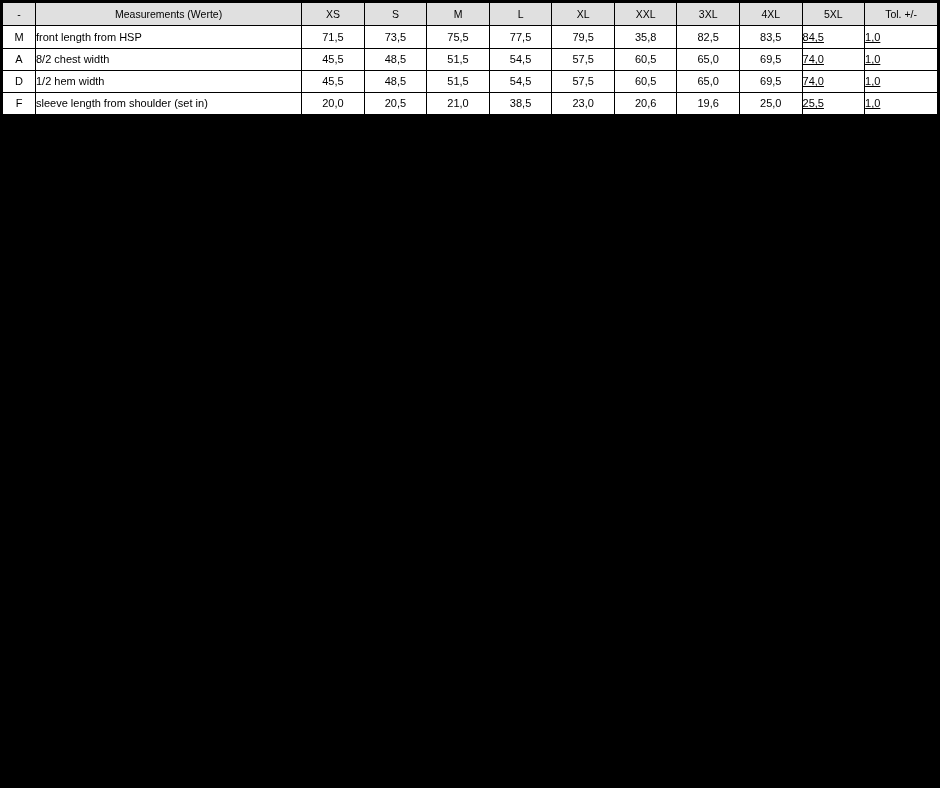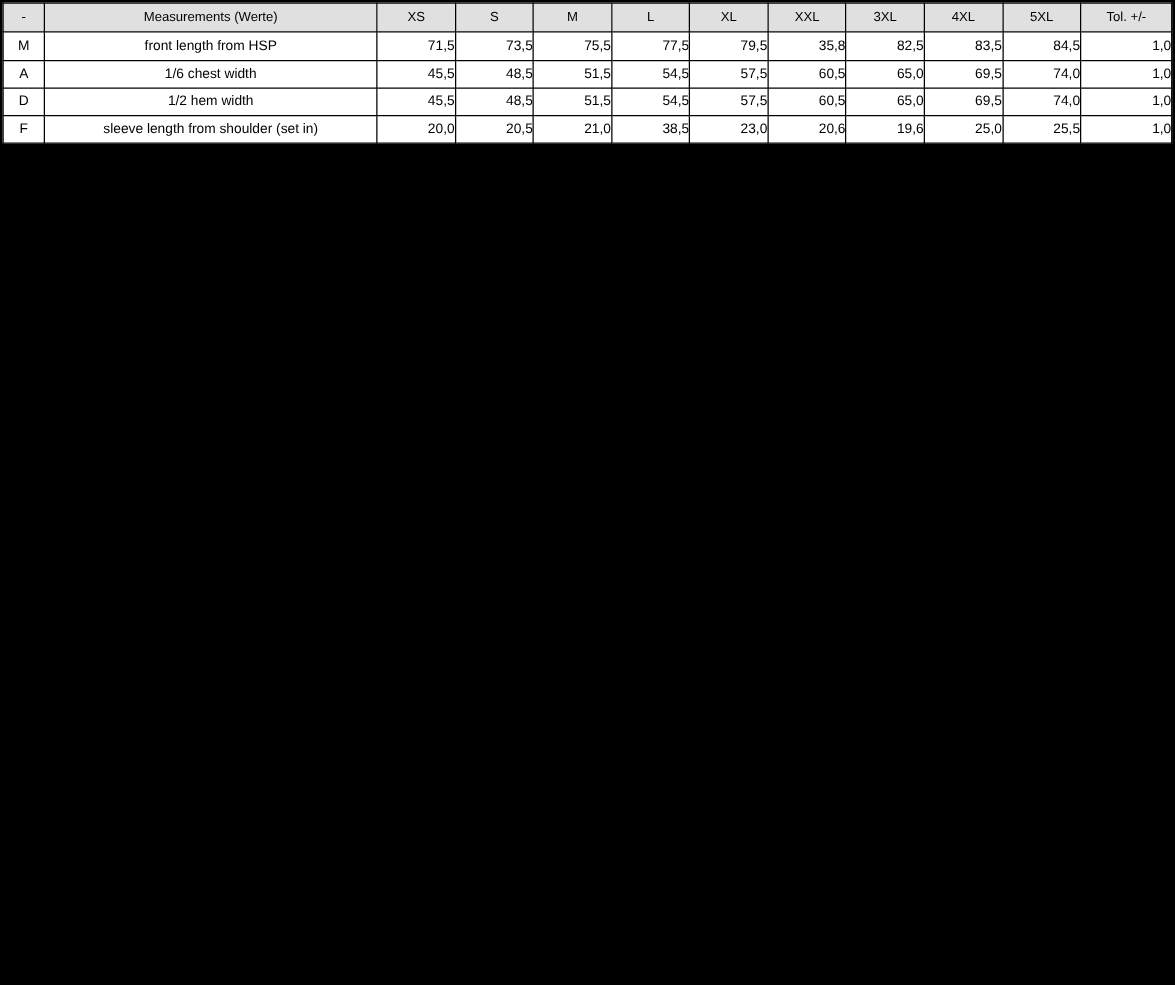--- a/index.html
+++ b/index.html
@@ -50,35 +50,36 @@
   col.c-size   { width: 55px; }
   col.c-tol    { width: 64px; }
   col.c-comment{ width: 0; }
 
   td.code {
     text-align: center;
     font-size: 10.5px;
     background: #e0e0e0;
   }
   td.name {
-    text-align: center;
+    text-align: left;
     padding-left: 4px;
     font-size: 12px;
     background: #ffffff;
   }
   td.val {
-    text-align: right;
+    text-align: center;
     font-size: 11px;
     background: #f2f2f2;
   }
   td.tol {
-    text-align: right;
+    text-align: left;
     padding-left: 3px;
     font-size: 11px;
     background: #ffffff;
+    text-decoration: underline;
   }
   td.comment {
     background: #ffffff;
   }
   
   tr.row-0 td { height: 22px; line-height: 22px; }
 
   
   td.sep-left { border-left: 2px solid #000000; }
   td.sep-right { border-right: 2px solid #000000; }
@@ -133,21 +134,21 @@
         <td class="val">35,8</td>
         <td class="val">82,5</td>
         <td class="val">83,5</td>
         <td class="tol">84,5</td>
         <td class="tol sep-right">1,0</td>
         <td class="comment"></td>
       </tr>
 
       <tr>
         <td class="code">A</td>
-        <td class="name">1/6 chest width</td>
+        <td class="name">8/2 chest width</td>
         <td class="val">45,5</td>
         <td class="val">48,5</td>
         <td class="val sep-left">51,5</td>
         <td class="val">54,5</td>
         <td class="val">57,5</td>
         <td class="val">60,5</td>
         <td class="val">65,0</td>
         <td class="val">69,5</td>
         <td class="tol">74,0</td>
         <td class="tol sep-right">1,0</td>

